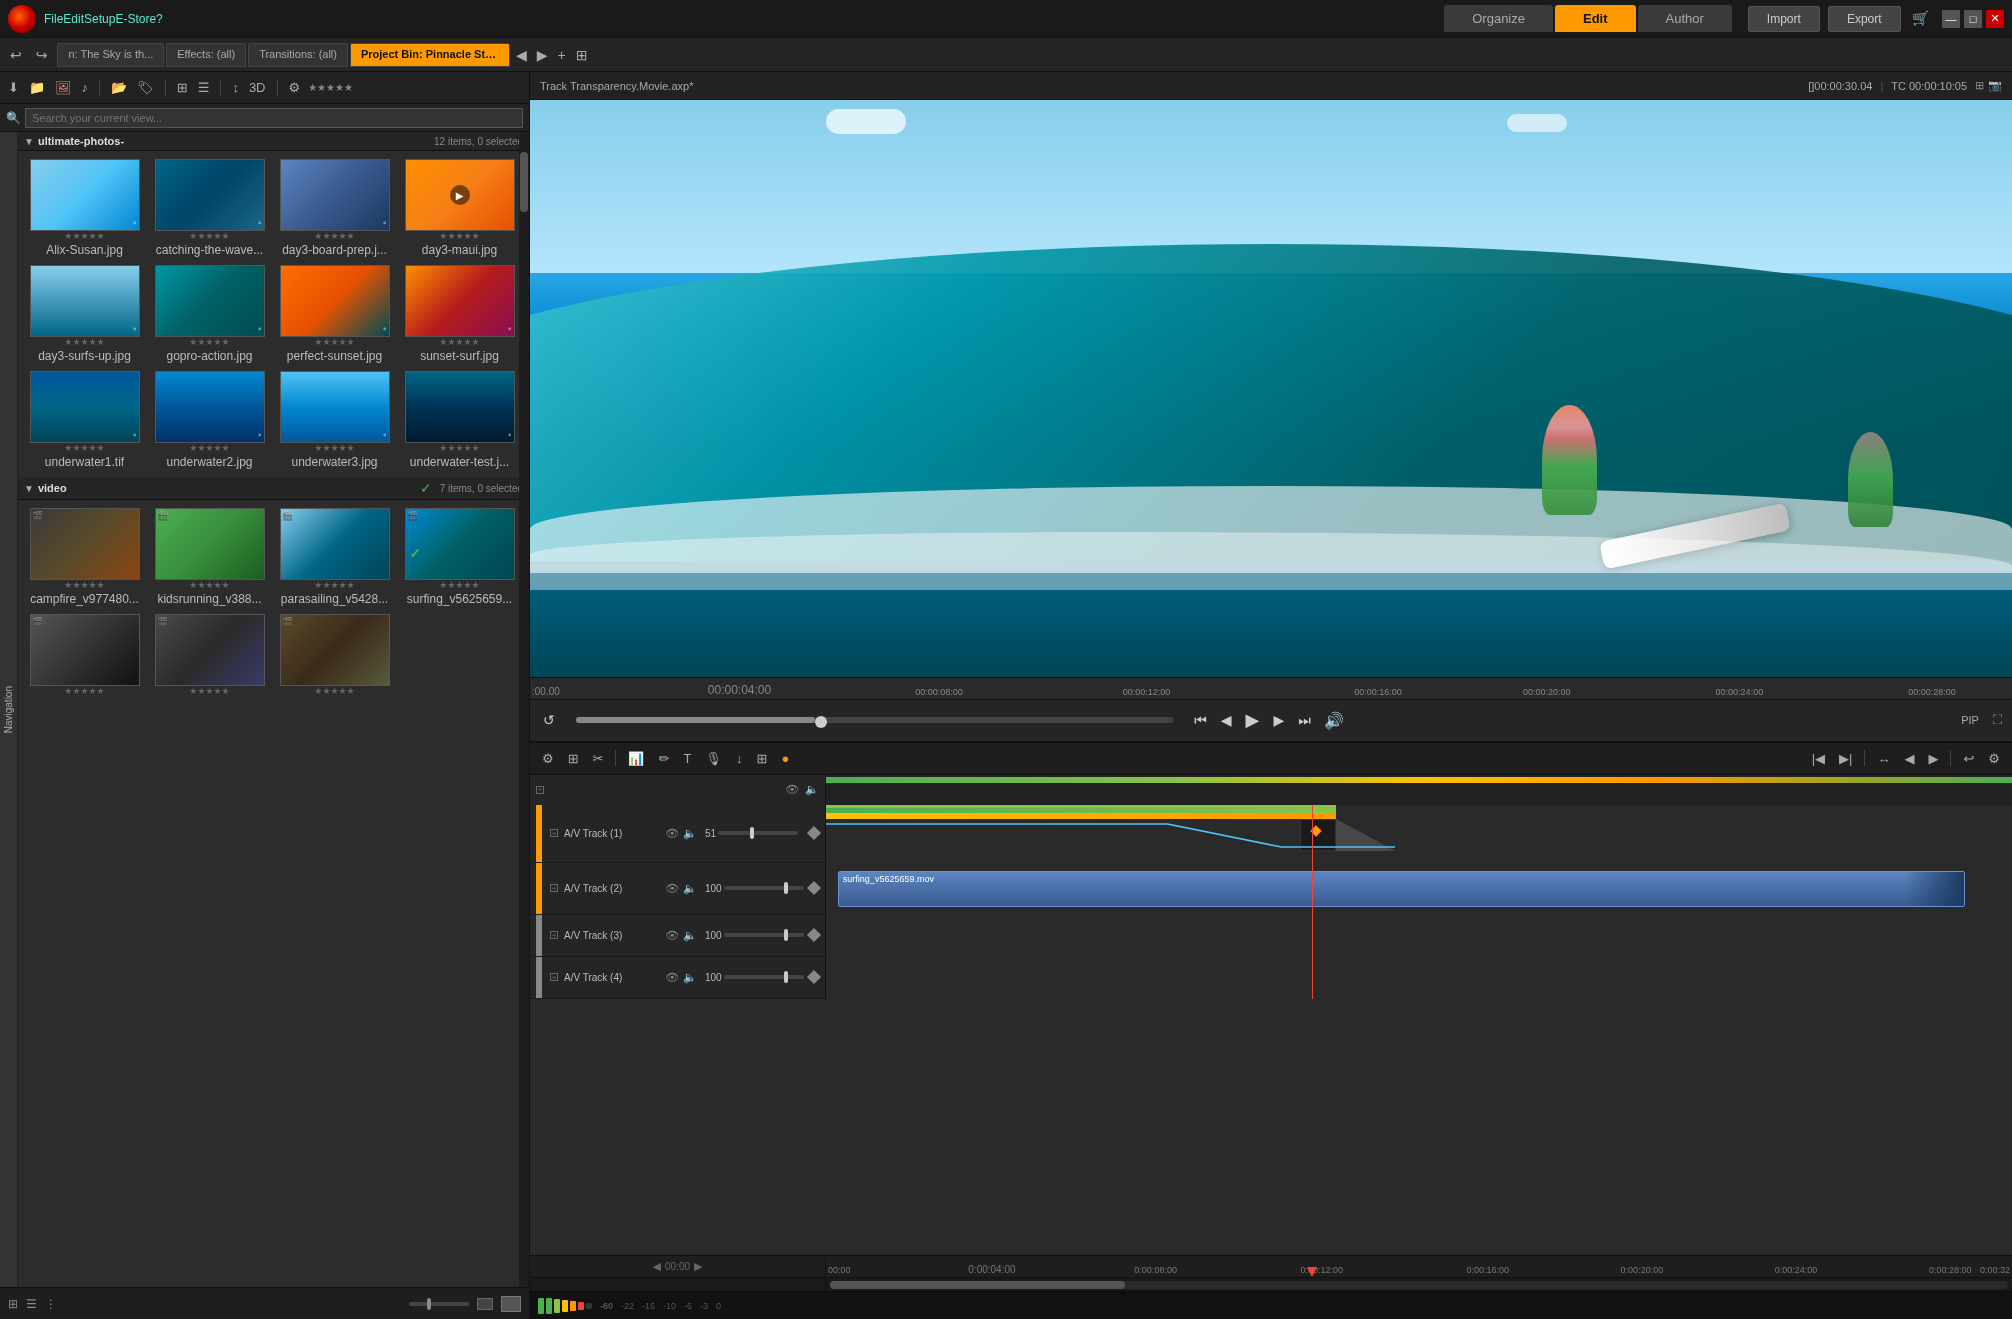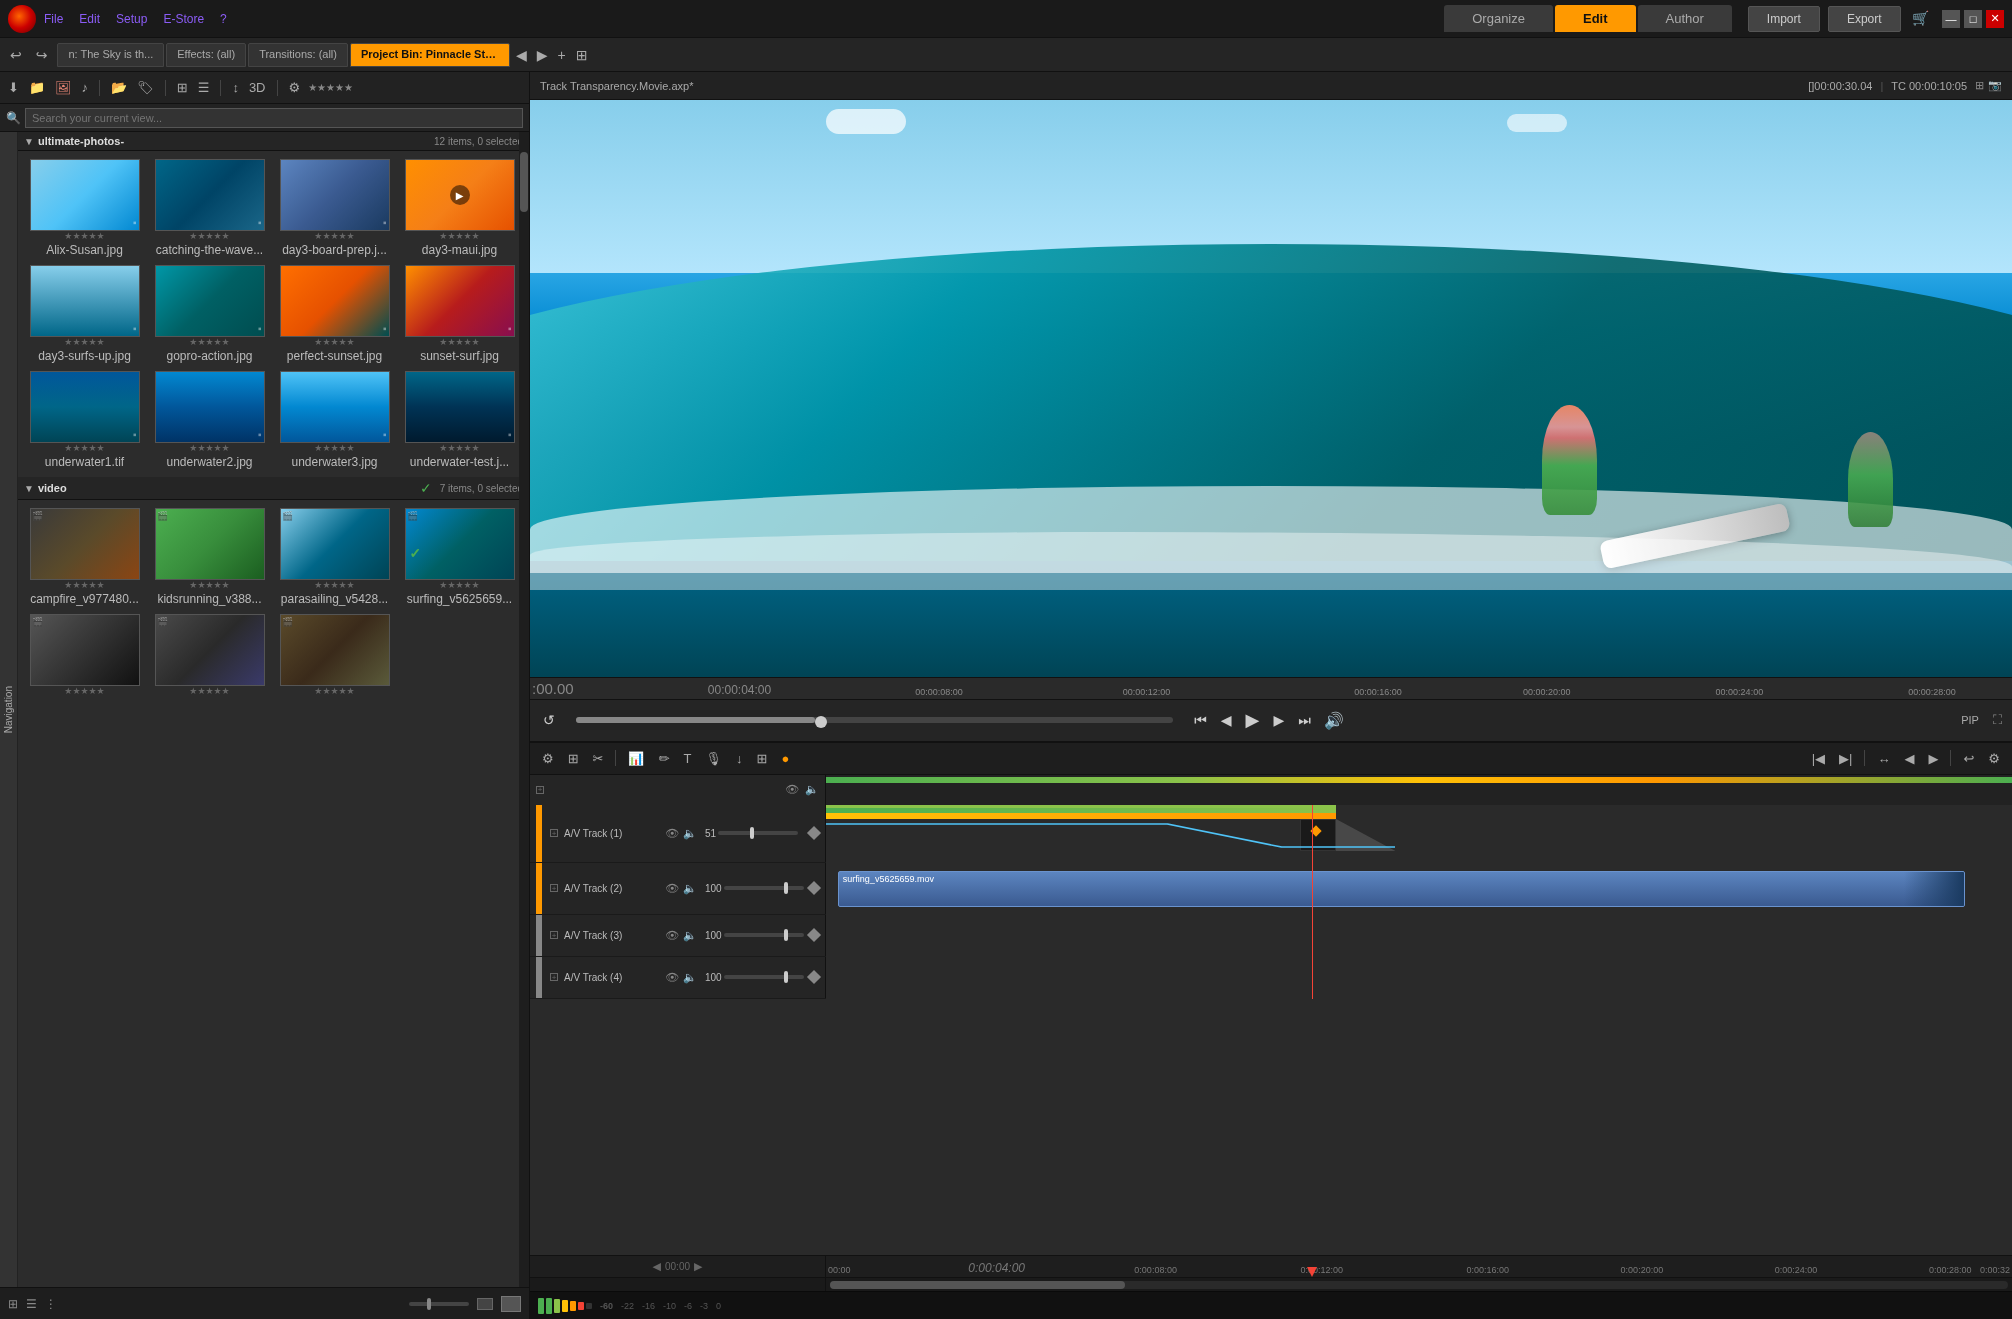--- a/index.html
+++ b/index.html
@@ -2,21 +2,21 @@
 <html><head>
   <meta charset="utf-8">
   <style>
     * { box-sizing: border-box; margin: 0; padding: 0; }
     body { background: #2a2a2a; color: #ccc; font-family: Arial, sans-serif; font-size: 11px; width: 2012px; height: 1319px; overflow: hidden; }
 
     
     .top-bar { display: flex; align-items: center; background: #1a1a1a; height: 38px; padding: 0 8px; border-bottom: 1px solid #111; }
     .app-logo { width: 28px; height: 28px; margin-right: 8px; }
     .logo-circle { width: 28px; height: 28px; border-radius: 50%; background: radial-gradient(circle at 40% 40%, #ff6600, #cc0000, #660000); }
-    .menu-items { display: flex; gap: 16px; color: #8b5cf6; font-size: 12px; }
+    .menu-items { display: flex; color: #5eead4; font-size: 12px; }
     .menu-item { cursor: pointer; }
     .spacer { flex: 1; }
     .nav-tabs-center { display: flex; gap: 2px; }
     .nav-tab { padding: 6px 28px; border: none; cursor: pointer; font-size: 13px; background: #3a3a3a; color: #aaa; border-radius: 3px 3px 0 0; }
     .nav-tab.active { background: #f90; color: #111; font-weight: bold; }
     .top-right-buttons { display: flex; gap: 8px; margin-left: 16px; }
     .top-btn { padding: 5px 18px; background: #444; border: 1px solid #555; color: #ccc; cursor: pointer; font-size: 12px; border-radius: 2px; }
     .window-controls { display: flex; gap: 4px; margin-left: 12px; }
     .win-btn { width: 18px; height: 18px; border: none; cursor: pointer; font-size: 11px; display: flex; align-items: center; justify-content: center; color: #fff; }
     .win-btn.min { background: #555; }
@@ -416,21 +416,21 @@
         <div style="position:absolute;bottom:26%;right:8%;width:45px;height:95px;background:linear-gradient(180deg,#a1887f 0%,#4caf50 45%,#2e7d32 100%);border-radius:50% 50% 15% 15%;opacity:0.85;"></div>
 
         <div style="position:absolute;bottom:15%;left:0;width:100%;height:10%;background:rgba(255,255,255,0.4);border-radius:40% 60% 0 0;"></div>
       </div>
     </div>
 
     <div style="height:22px;background:#2a2a2a;display:flex;align-items:flex-end;overflow:hidden;position:relative;border-top:1px solid #111;">
       <div style="flex:1;display:flex;position:relative;height:100%;padding:0 4px;">
 
         <div style="position:absolute;left:0;bottom:0;display:flex;align-items:flex-end;width:100%;height:100%;">
-          <span style="position:absolute;left:2px;bottom:2px;font-size:15px;color:#888;">:00.00</span>
+          <span style="position:absolute;left:2px;bottom:2px;font-size:10px;color:#888;">:00.00</span>
           <span style="position:absolute;left:12%;bottom:2px;font-size:12px;color:#888;">00:00:04:00</span>
           <span style="position:absolute;left:26%;bottom:2px;font-size:9px;color:#888;">00:00:08:00</span>
           <span style="position:absolute;left:40%;bottom:2px;font-size:9px;color:#888;">00:00:12:00</span>
           <span style="position:absolute;left:54%;bottom:2px;font-size:9px;color:#888;margin-left:24px;">00:00:16:00</span>
           <span style="position:absolute;left:67%;bottom:2px;font-size:9px;color:#888;">00:00:20:00</span>
           <span style="position:absolute;left:80%;bottom:2px;font-size:9px;color:#888;">00:00:24:00</span>
           <span style="position:absolute;left:93%;bottom:2px;font-size:9px;color:#888;">00:00:28:00</span>
         </div>
       </div>
     </div>
@@ -622,21 +622,21 @@
         <div style="width:296px;min-width:296px;border-right:1px solid #111;">
 
           <div style="display:flex;align-items:center;justify-content:center;height:100%;gap:4px;">
             <span style="color:#666;cursor:pointer;font-size:11px;">◀</span>
             <span style="color:#666;font-size:10px;">00:00</span>
             <span style="color:#666;cursor:pointer;font-size:11px;">▶</span>
           </div>
         </div>
         <div style="flex:1;position:relative;">
           <span style="position:absolute;left:2px;bottom:2px;font-size:9px;color:#777;">00:00</span>
-          <span style="position:absolute;left:12%;bottom:2px;font-size:12px;color:#777;font-style:italic;">0:00:04:00</span>
+          <span style="position:absolute;left:12%;bottom:2px;font-size:10px;color:#777;">0:00:04:00</span>
           <span style="position:absolute;left:26%;bottom:2px;font-size:9px;color:#777;">0:00:08:00</span>
           <span style="position:absolute;left:40%;bottom:2px;font-size:9px;color:#777;">0:00:12:00</span>
           <span style="position:absolute;left:54%;bottom:2px;font-size:9px;color:#777;">0:00:16:00</span>
           <span style="position:absolute;left:67%;bottom:2px;font-size:9px;color:#777;">0:00:20:00</span>
           <span style="position:absolute;left:80%;bottom:2px;font-size:9px;color:#777;">0:00:24:00</span>
           <span style="position:absolute;left:93%;bottom:2px;font-size:9px;color:#777;text-align:right;">0:00:28:00</span>
           <span style="position:absolute;right:2px;bottom:2px;font-size:9px;color:#777;">0:00:32</span>
 
           <div style="position:absolute;bottom:0;left:41%;width:10px;height:10px;background:#f44336;clip-path:polygon(50% 0%, 0% 100%, 100% 100%);transform:rotate(180deg) translateX(50%);"></div>
         </div>

